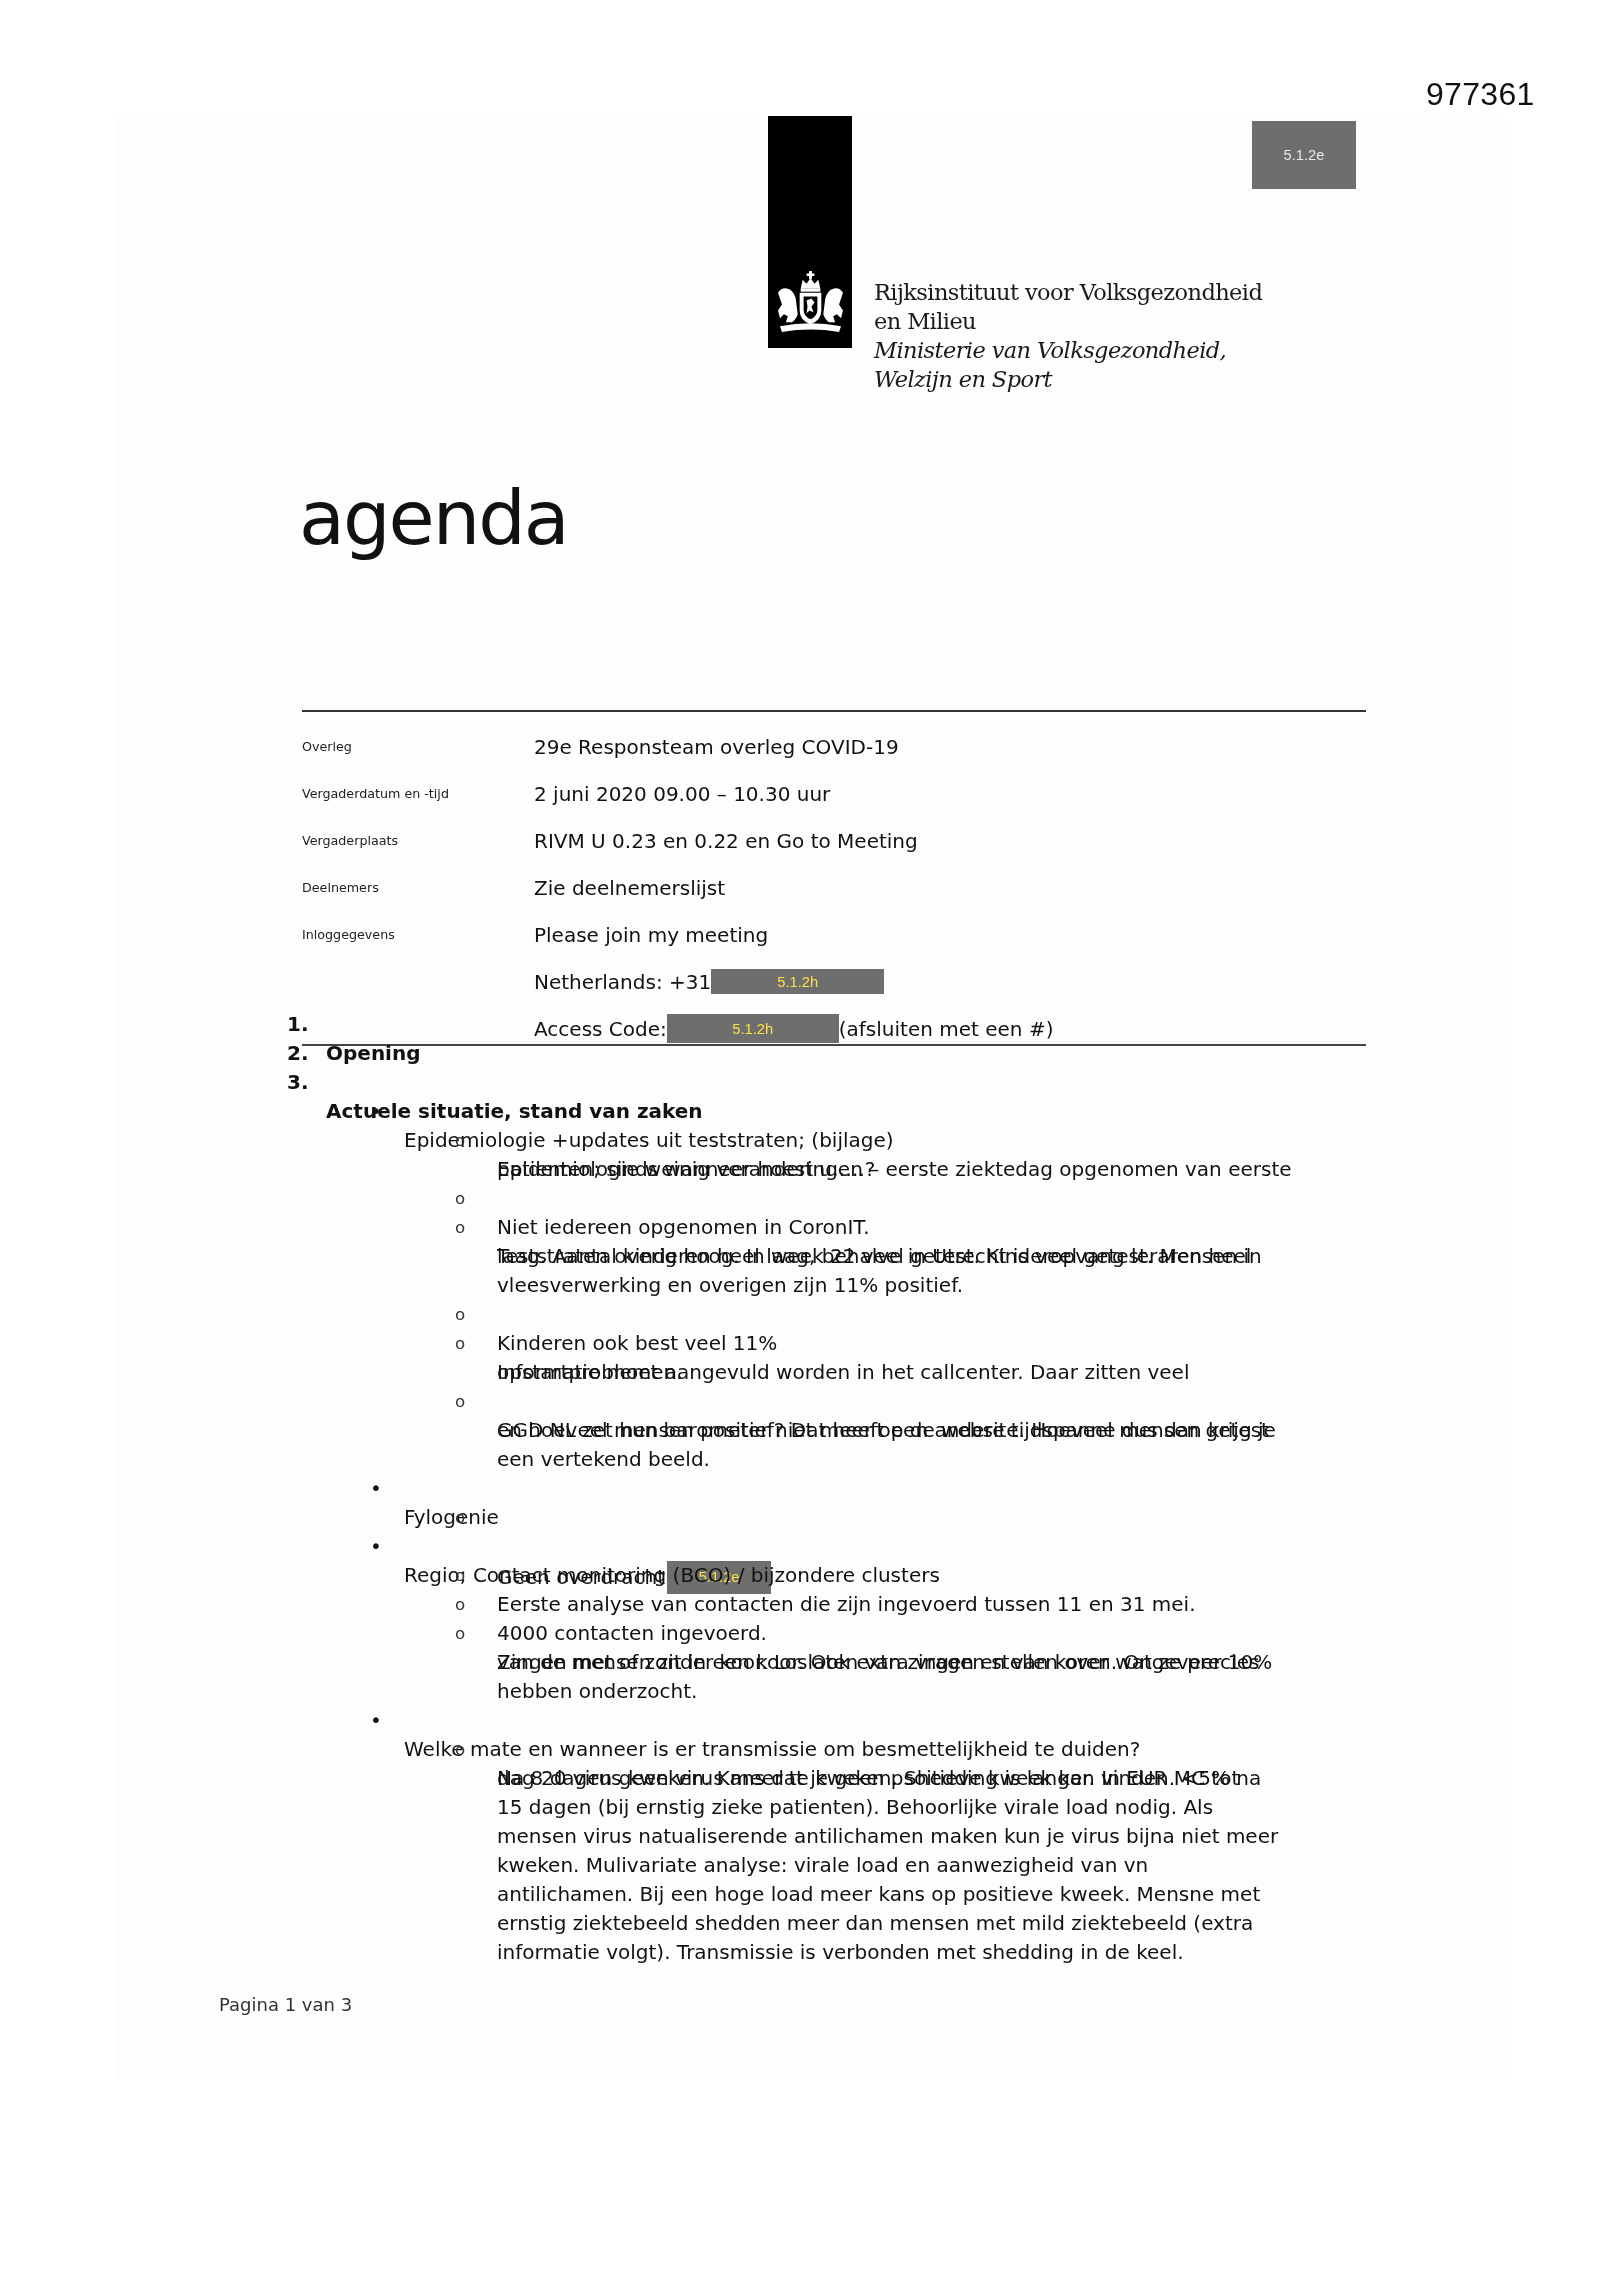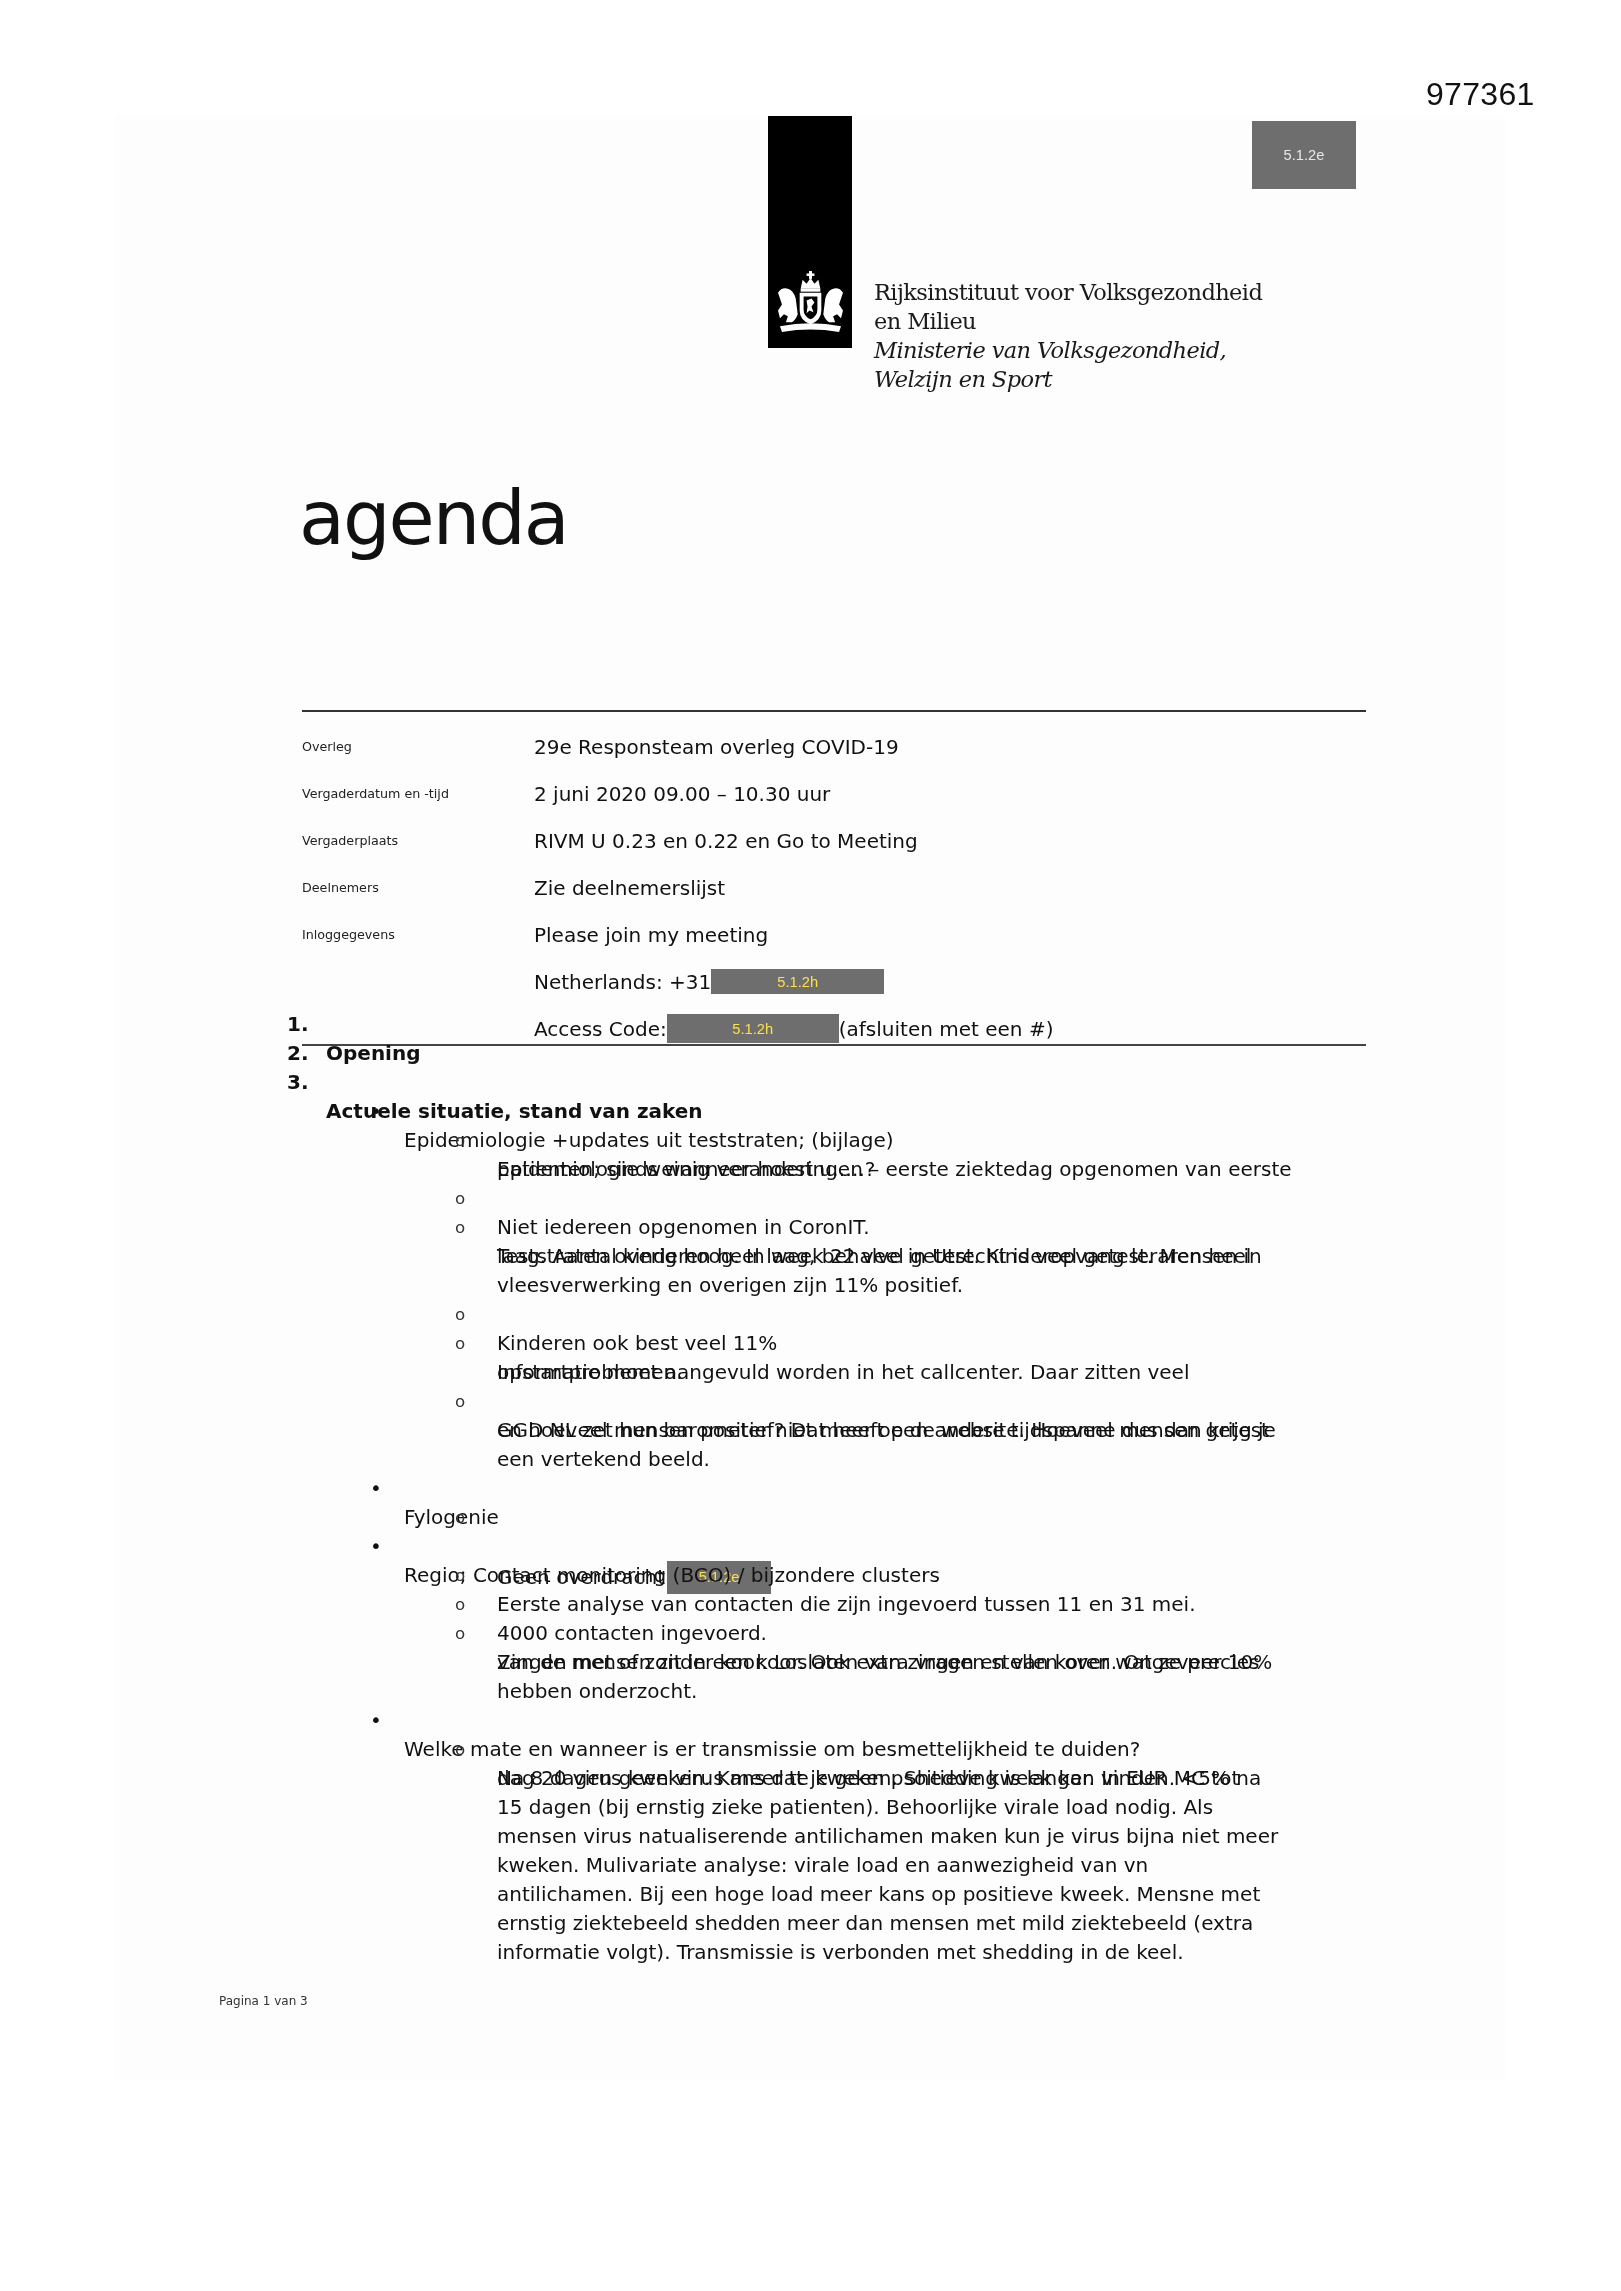--- a/index.html
+++ b/index.html
@@ -22,21 +22,21 @@
   .inline-redact { display:inline-flex; align-items:center; justify-content:center; background:#6e6e6e; color:#fde047;
                    font-family:"Liberation Sans", sans-serif; font-size:14.7px; height:29px; }
   .body-list { position:absolute; left:0; top:981px; width:1621px; font-size:20px; line-height:29px; color:#111; }
   .line { position:relative; white-space:pre; height:29px; }
   .num { position:absolute; left:287px; font-weight:bold; }
   .num-text { position:absolute; left:326px; font-weight:bold; }
   .bullet { position:absolute; left:370px; }
   .l1-text { position:absolute; left:404px;text-align:right; }
   .sub-bullet { position:absolute; left:455px; font-size:16.7px; color:#333; }
   .l2-text { position:absolute; left:497px; }
-  .footer { position:absolute; left:219px; top:1994px; font-size:12px; color:#333; }
+  .footer { position:absolute; left:219px; top:1994px; font-size:18px; color:#333; }
 </style>
 </head>
 <body>
 
 <div class="page-region"></div>
 
 <div class="doc-number">977361</div>
 
 <div class="redact redact-top">
   <span>5.1.2e</span>

